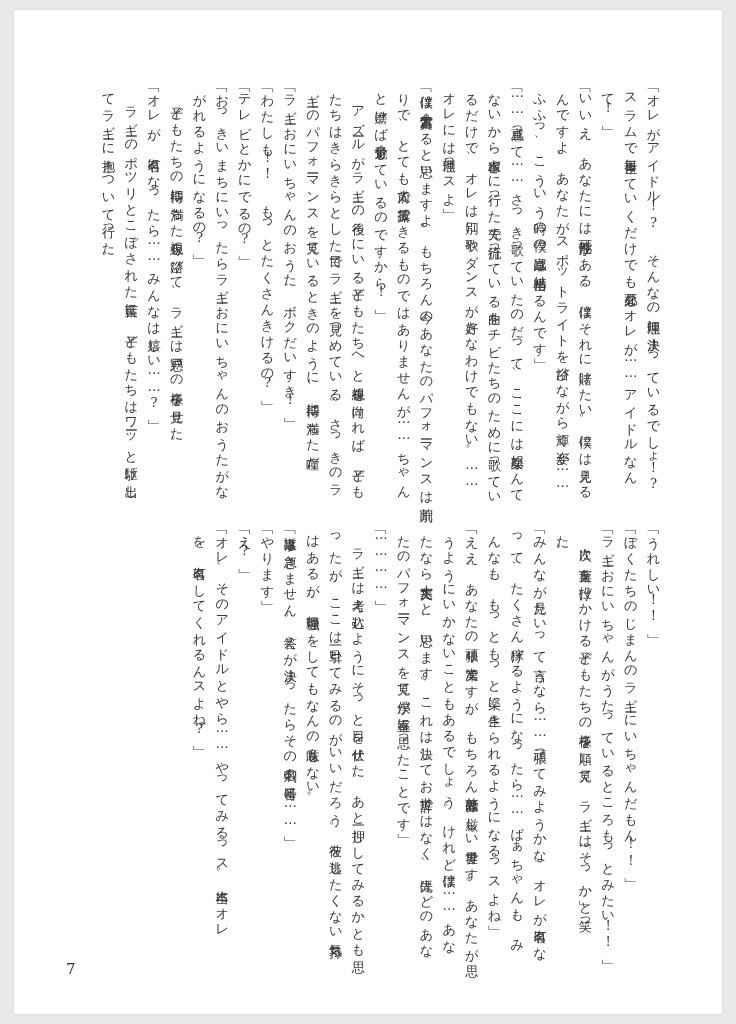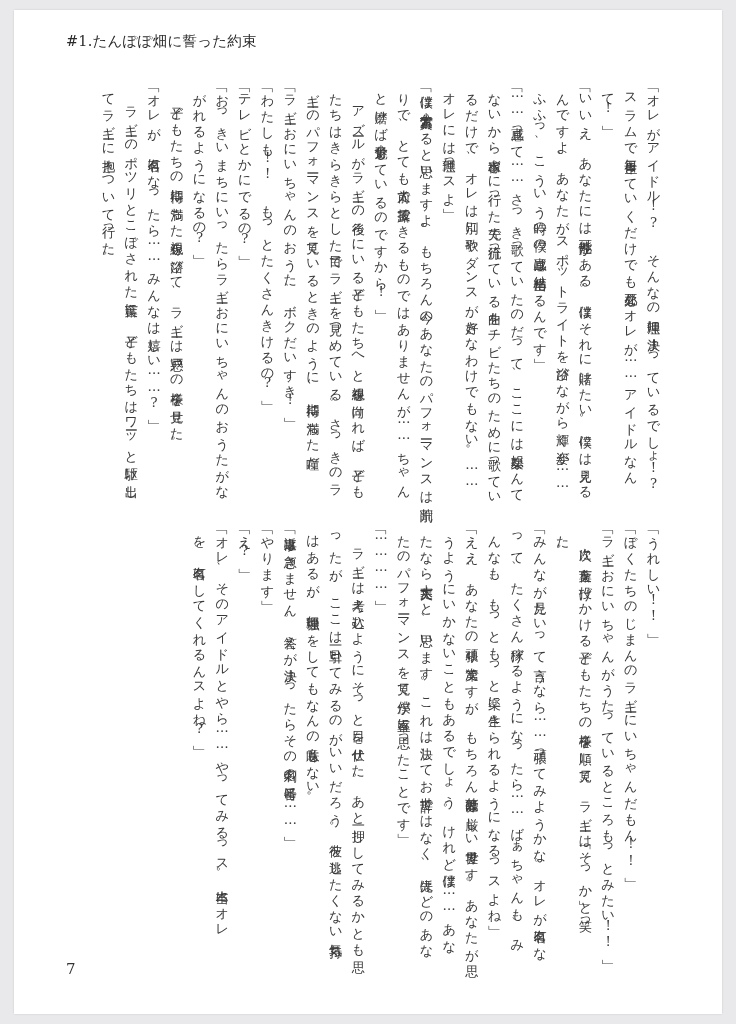--- a/index.html
+++ b/index.html
@@ -79,21 +79,20 @@
   .vblock p.noindent {
     text-indent: 0;
   }
 </style>
 </head>
 <body>
 
 <div class="page-wrap">
   <div class="page">
 
-    <div class="page-header">#1.たんぽぽ畑に誓った約束</div>
 
     <div class="vblock" id="block-one">
         <p class="noindent">「オレがアイドル!?　そんなの無理に決まっているでしょ!?　スラムで毎日生きていくだけでも必死なオレが……アイドルなんて!」</p>
         <p class="noindent">「いいえ、あなたには可能性がある。僕はそれに賭けたい。僕には見えるんですよ、あなたがスポットライトを浴びながら輝く姿が……ふふっ、こういう時の僕の直感は結構当たるんです」</p>
         <p class="noindent">「……直感って……さっき歌っていたのだって、ここには娯楽なんてないから出稼ぎに行った先で流行っている曲をチビたちのために歌っているだけで、オレは別に歌やダンスが好きなわけでもない。……オレには無理っスよ」</p>
         <p class="noindent">「僕は十分素質あると思いますよ。もちろん今のあなたのパフォーマンスは荒削りで、とても人前で披露できるものではありませんが……ちゃんと磨けば十分魅了しているのですから!」</p>
         <p>アズールがラギーの後ろにいる子どもたちへと視線を向ければ、子どもたちはきらきらとした目でラギーを見つめている。さっきのラギーのパフォーマンスを見ているときのように、期待に満ちた瞳だ。</p>
         <p class="noindent">「ラギーおにいちゃんのおうた、ボクだいすき!」</p>
         <p class="noindent">「わたしも!!　もっとたくさんきけるの?」</p>
         <p class="noindent">「テレビとかにでるの?」</p>

